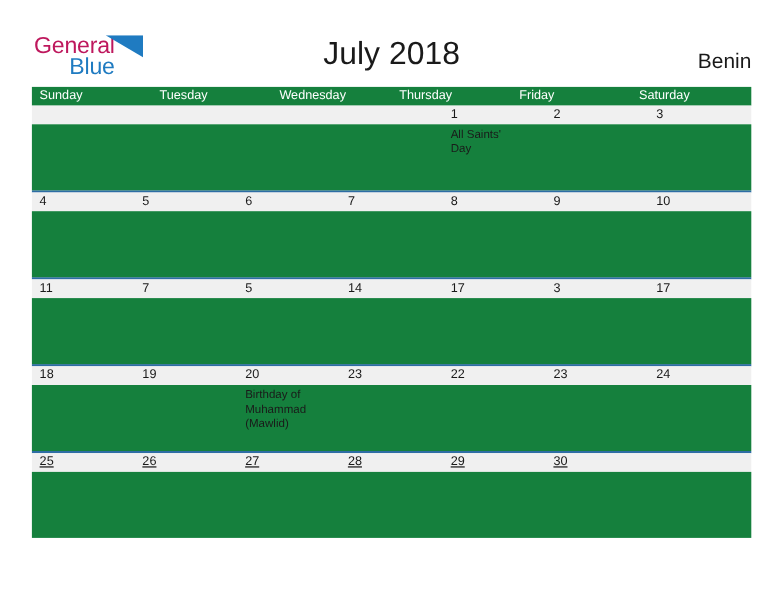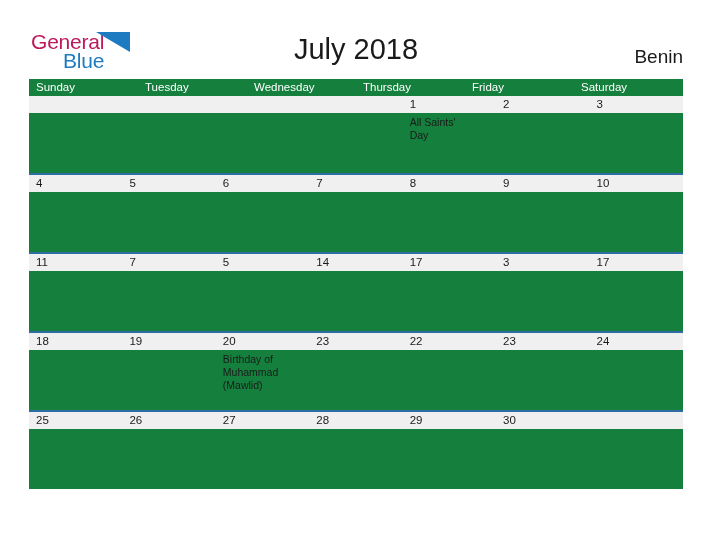--- a/index.html
+++ b/index.html
@@ -111,20 +111,21 @@
 
   .week-row {
     position: relative;
     width: 100%;
     height: 79px;
     border-bottom: 2px solid #2e6da4;
     box-sizing: border-box;
   }
   .week-row.last {
     border-bottom: none;
+    text-decoration: underline;
   }
 
   .daynum-band {
     display: flex;
     width: 100%;
     height: 17px;
     background: #f0f0f0;
   }
   .daynum-cell {
     flex: 1 1 0;

